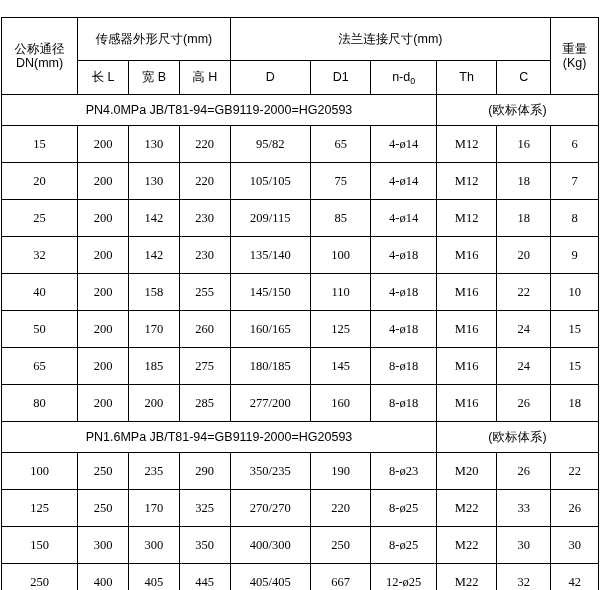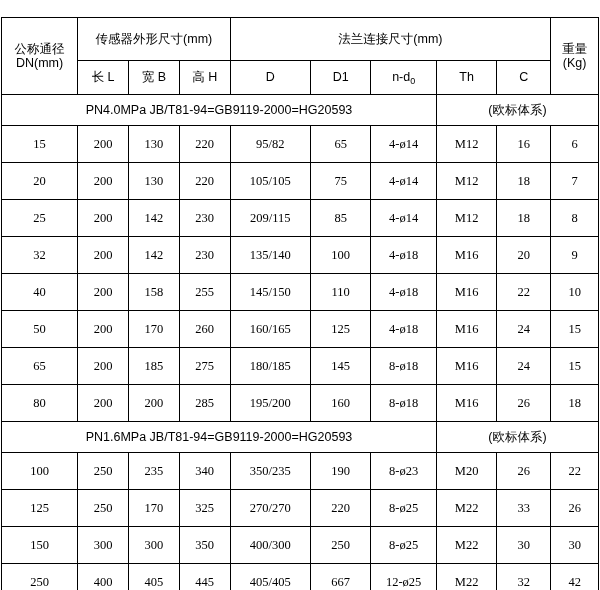--- a/index.html
+++ b/index.html
@@ -203,38 +203,38 @@
       <td>8-ø18</td>
       <td>M16</td>
       <td>24</td>
       <td>15</td>
     </tr>
     <tr class="data-row">
       <td class="dn-cell">80</td>
       <td>200</td>
       <td>200</td>
       <td>285</td>
-      <td>195/200</td>
+      <td>277/200</td>
       <td>160</td>
       <td>8-ø18</td>
       <td>M16</td>
       <td>26</td>
       <td>18</td>
     </tr>
 
     <tr class="band-row">
       <td class="band-left" colspan="7">PN1.6MPa    JB/T81-94=GB9119-2000=HG20593</td>
       <td class="band-right" colspan="3">(欧标体系)</td>
     </tr>
 
     <tr class="data-row">
       <td class="dn-cell">100</td>
       <td>250</td>
       <td>235</td>
-      <td>340</td>
+      <td>290</td>
       <td>350/235</td>
       <td>190</td>
       <td>8-ø23</td>
       <td>M20</td>
       <td>26</td>
       <td>22</td>
     </tr>
     <tr class="data-row">
       <td class="dn-cell">125</td>
       <td>250</td>

